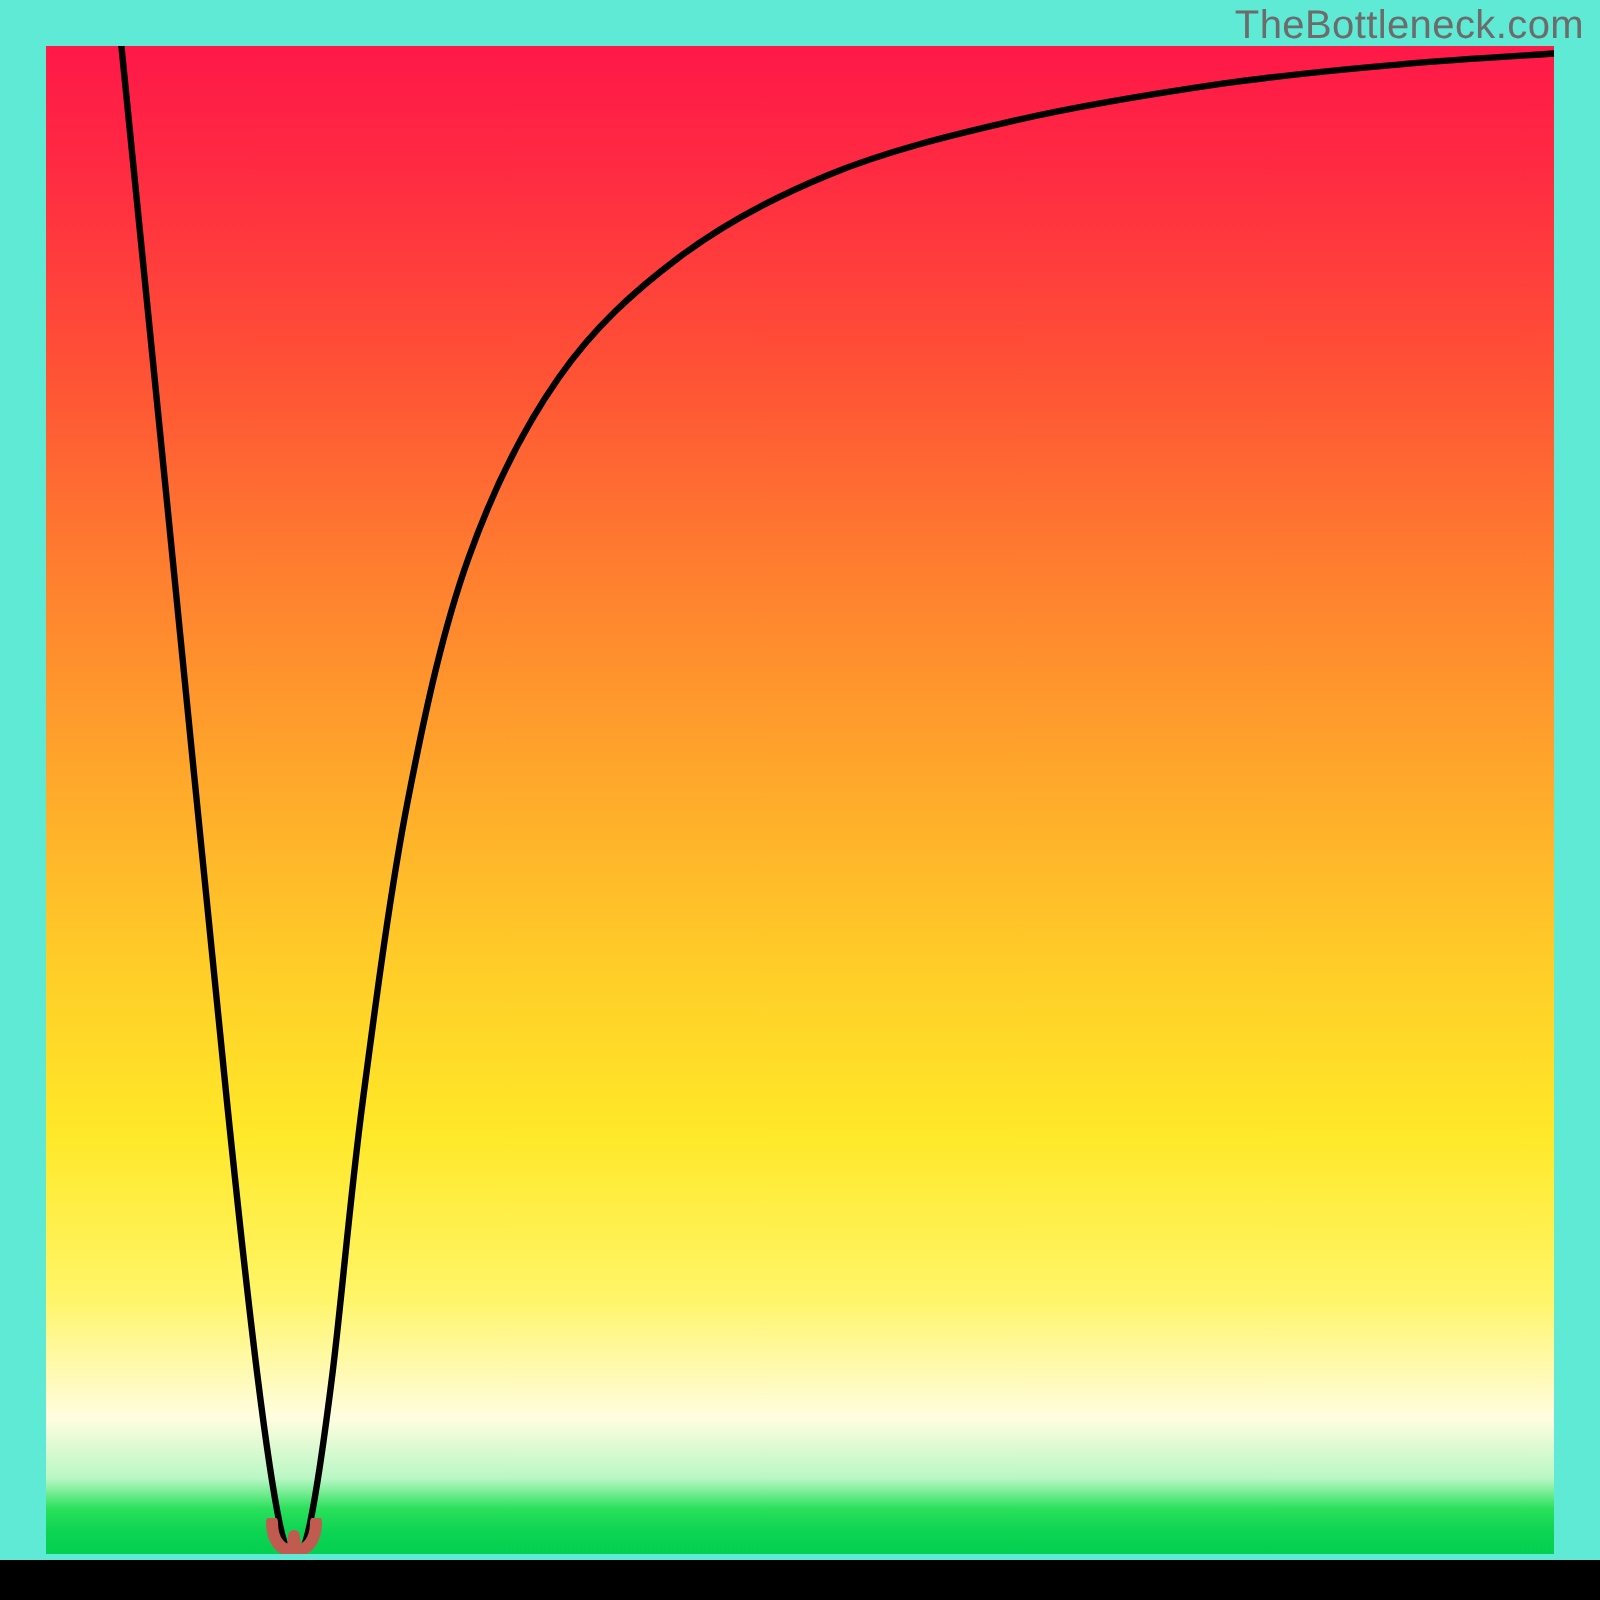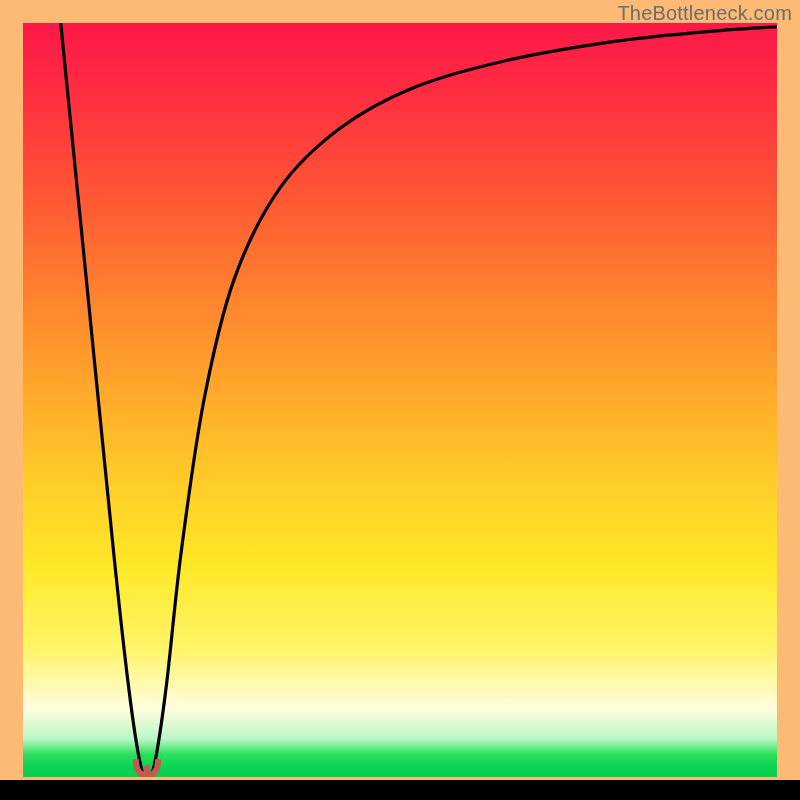--- a/index.html
+++ b/index.html
@@ -8,21 +8,21 @@
     width: 800px;
     height: 800px;
     background: #000;
     font-family: Arial, Helvetica, sans-serif;
     overflow: hidden;
   }
   .frame {
     position: relative;
     width: 800px;
     height: 780px;
-    background: #fdba74;
+    background: #5eead4;
   }
   .plot-area {
     position: absolute;
     left: 23px;
     top: 23px;
     width: 754px;
     height: 754px;
     
     background: linear-gradient(
       to bottom,

